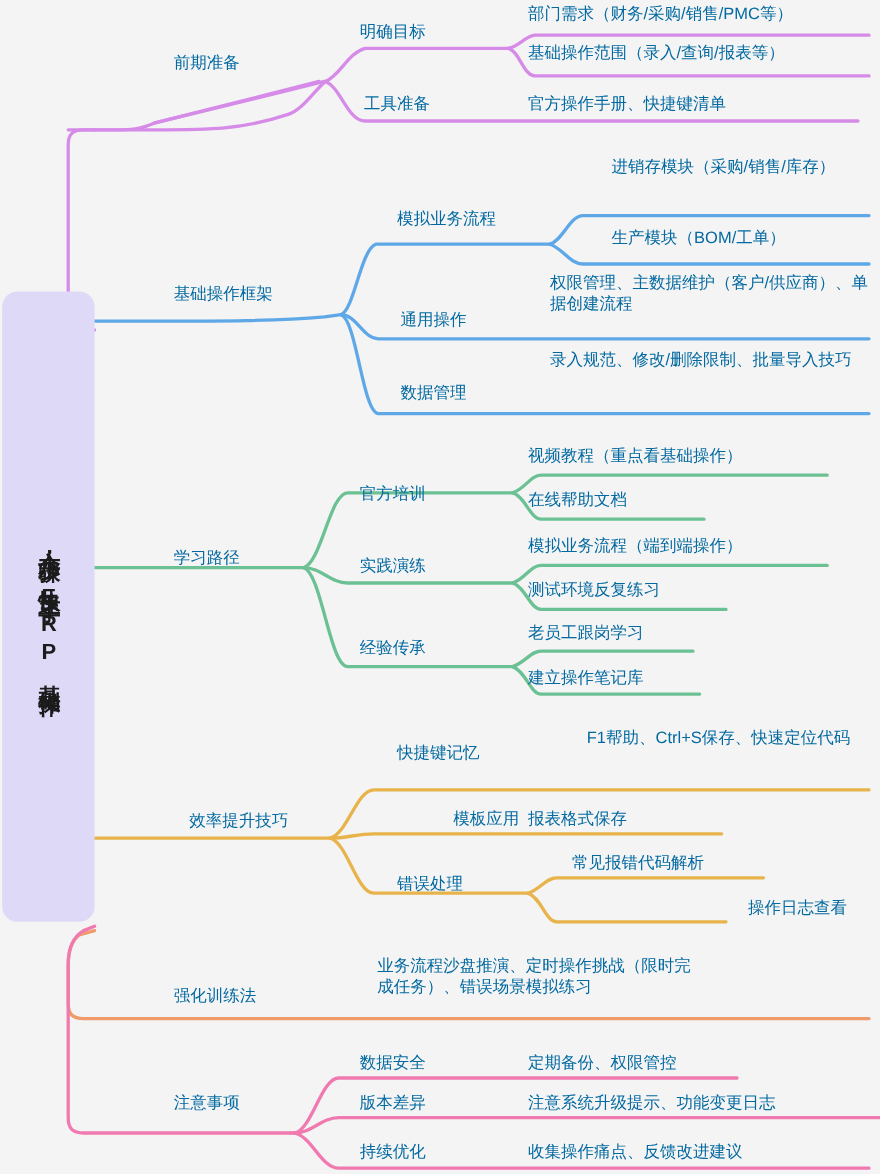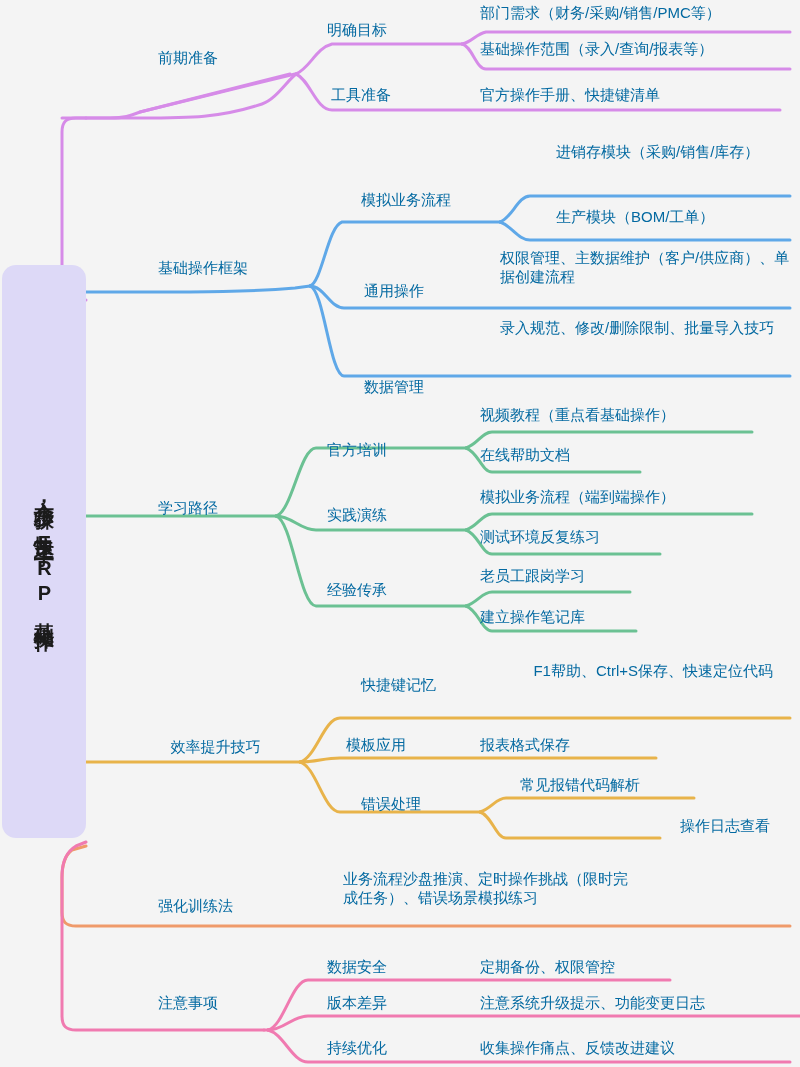--- a/index.html
+++ b/index.html
@@ -114,36 +114,36 @@
     <div class="node-label lvl3" style="left: 480px; top: 3px; width: 310px;">部门需求（财务/采购/销售/PMC等）</div>
     <div class="node-label lvl3" style="left: 480px; top: 39px; width: 310px;">基础操作范围（录入/查询/报表等）</div>
     <div class="node-label lvl2" style="left: 331px; top: 85px; width: 90px;">工具准备</div>
     <div class="node-label lvl3" style="left: 480px; top: 85px; width: 300px;">官方操作手册、快捷键清单</div>
     <div class="node-label lvl1" style="left: 158px; top: 258px; width: 135px;">基础操作框架</div>
     <div class="node-label lvl2" style="left: 361px; top: 190px; width: 130px;">模拟业务流程</div>
     <div class="node-label lvl3" style="left: 556px; top: 142px; width: 225px;">进销存模块（采购/销售/库存）</div>
     <div class="node-label lvl3" style="left: 556px; top: 207px; width: 230px;">生产模块（BOM/工单）</div>
     <div class="node-label lvl2" style="left: 364px; top: 281px; width: 100px;">通用操作</div>
     <div class="node-label lvl3" style="left: 500px; top: 248px; width: 290px;">权限管理、主数据维护（客户/供应商）、单据创建流程</div>
-    <div class="node-label lvl2" style="left: 364px; top: 348px; width: 100px; margin-top: 29px;">数据管理</div>
+    <div class="node-label lvl2" style="left: 364px; top: 348px; width: 100px;">数据管理</div>
     <div class="node-label lvl3" style="left: 500px; top: 318px; width: 285px;">录入规范、修改/删除限制、批量导入技巧</div>
     <div class="node-label lvl1" style="left: 158px; top: 498px; width: 110px;">学习路径</div>
     <div class="node-label lvl2" style="left: 327px; top: 440px; width: 95px;">官方培训</div>
     <div class="node-label lvl3" style="left: 480px; top: 405px; width: 280px;">视频教程（重点看基础操作）</div>
     <div class="node-label lvl3" style="left: 480px; top: 445px; width: 280px;">在线帮助文档</div>
     <div class="node-label lvl2" style="left: 327px; top: 505px; width: 95px;">实践演练</div>
     <div class="node-label lvl3" style="left: 480px; top: 487px; width: 290px;">模拟业务流程（端到端操作）</div>
     <div class="node-label lvl3" style="left: 480px; top: 527px; width: 280px;">测试环境反复练习</div>
     <div class="node-label lvl2" style="left: 327px; top: 580px; width: 95px;">经验传承</div>
     <div class="node-label lvl3" style="left: 480px; top: 566px; width: 280px;">老员工跟岗学习</div>
     <div class="node-label lvl3" style="left: 480px; top: 607px; width: 280px;">建立操作笔记库</div>
-    <div class="node-label lvl1" style="left: 148px; top: 737px; width: 135px; text-align: center;">效率提升技巧</div>
+    <div class="node-label lvl1" style="left: 172px; top: 737px; width: 135px;">效率提升技巧</div>
     <div class="node-label lvl2" style="left: 361px; top: 675px; width: 115px;">快捷键记忆</div>
     <div class="node-label lvl3" style="left: 508px; top: 661px; width: 265px; text-align: right;">F1帮助、Ctrl+S保存、快速定位代码</div>
-    <div class="node-label lvl2" style="left: 346px; top: 735px; width: 100px;">模板应用</div>
+    <div class="node-label lvl2" style="left: 372px; top: 735px; width: 100px; text-align: right;">模板应用</div>
     <div class="node-label lvl3" style="left: 480px; top: 735px; width: 270px;">报表格式保存</div>
     <div class="node-label lvl2" style="left: 361px; top: 794px; width: 100px;">错误处理</div>
     <div class="node-label lvl3" style="left: 520px; top: 775px; width: 250px;">常见报错代码解析</div>
     <div class="node-label lvl3" style="left: 520px; top: 816px; width: 250px; text-align: right;">操作日志查看</div>
     <div class="node-label lvl1" style="left: 158px; top: 896px; width: 135px;">强化训练法</div>
     <div class="node-label lvl2" style="left: 343px; top: 869px; width: 290px;">业务流程沙盘推演、定时操作挑战（限时完成任务）、错误场景模拟练习</div>
     <div class="node-label lvl1" style="left: 158px; top: 993px; width: 110px;">注意事项</div>
     <div class="node-label lvl2" style="left: 327px; top: 957px; width: 100px;">数据安全</div>
     <div class="node-label lvl3" style="left: 480px; top: 957px; width: 250px;">定期备份、权限管控</div>
     <div class="node-label lvl2" style="left: 327px; top: 993px; width: 100px;">版本差异</div>

